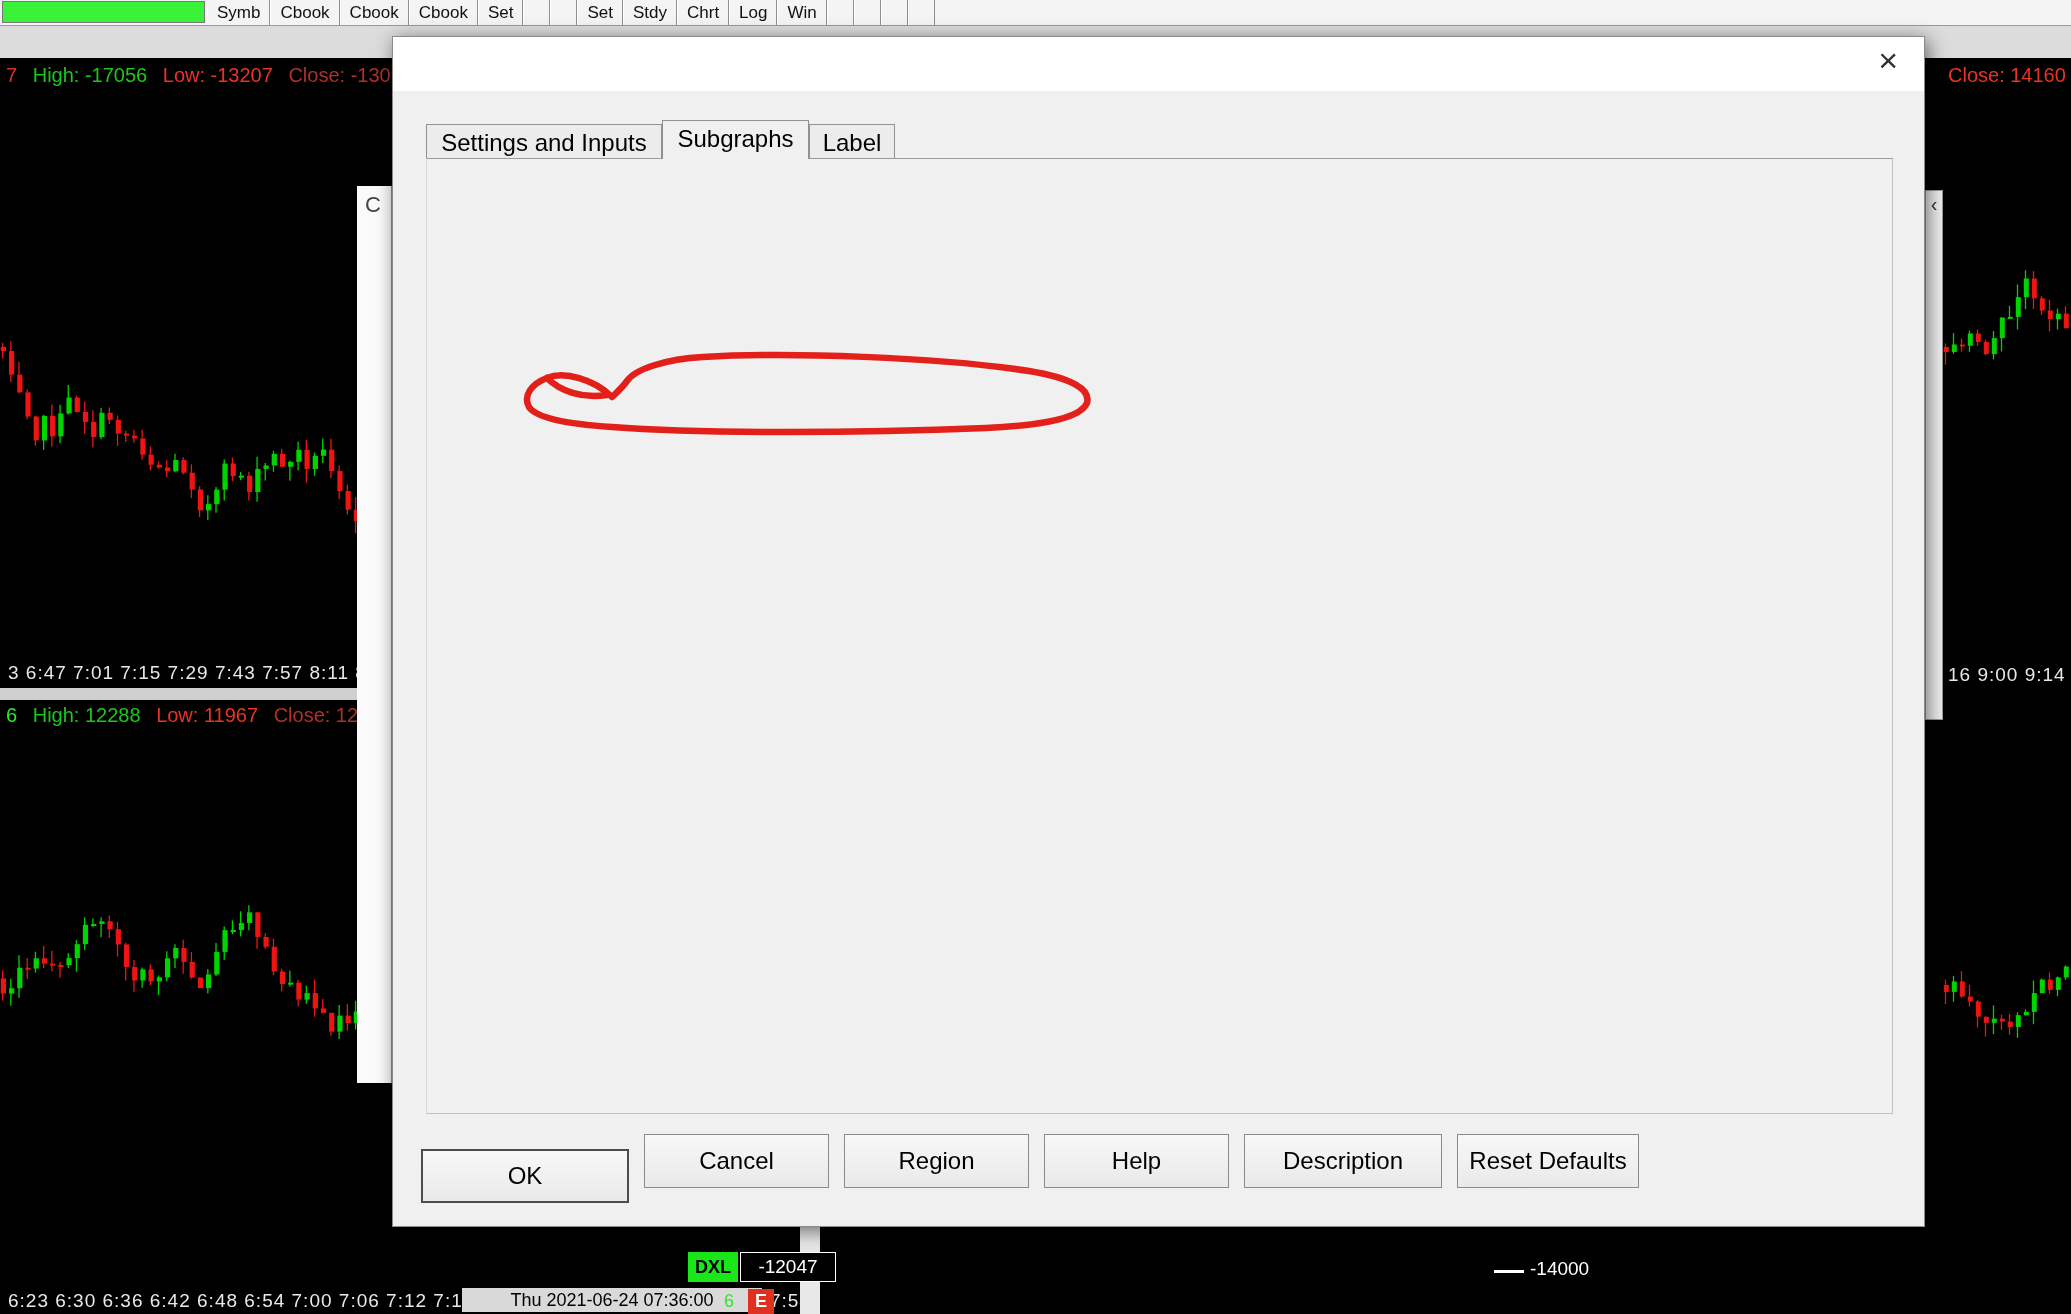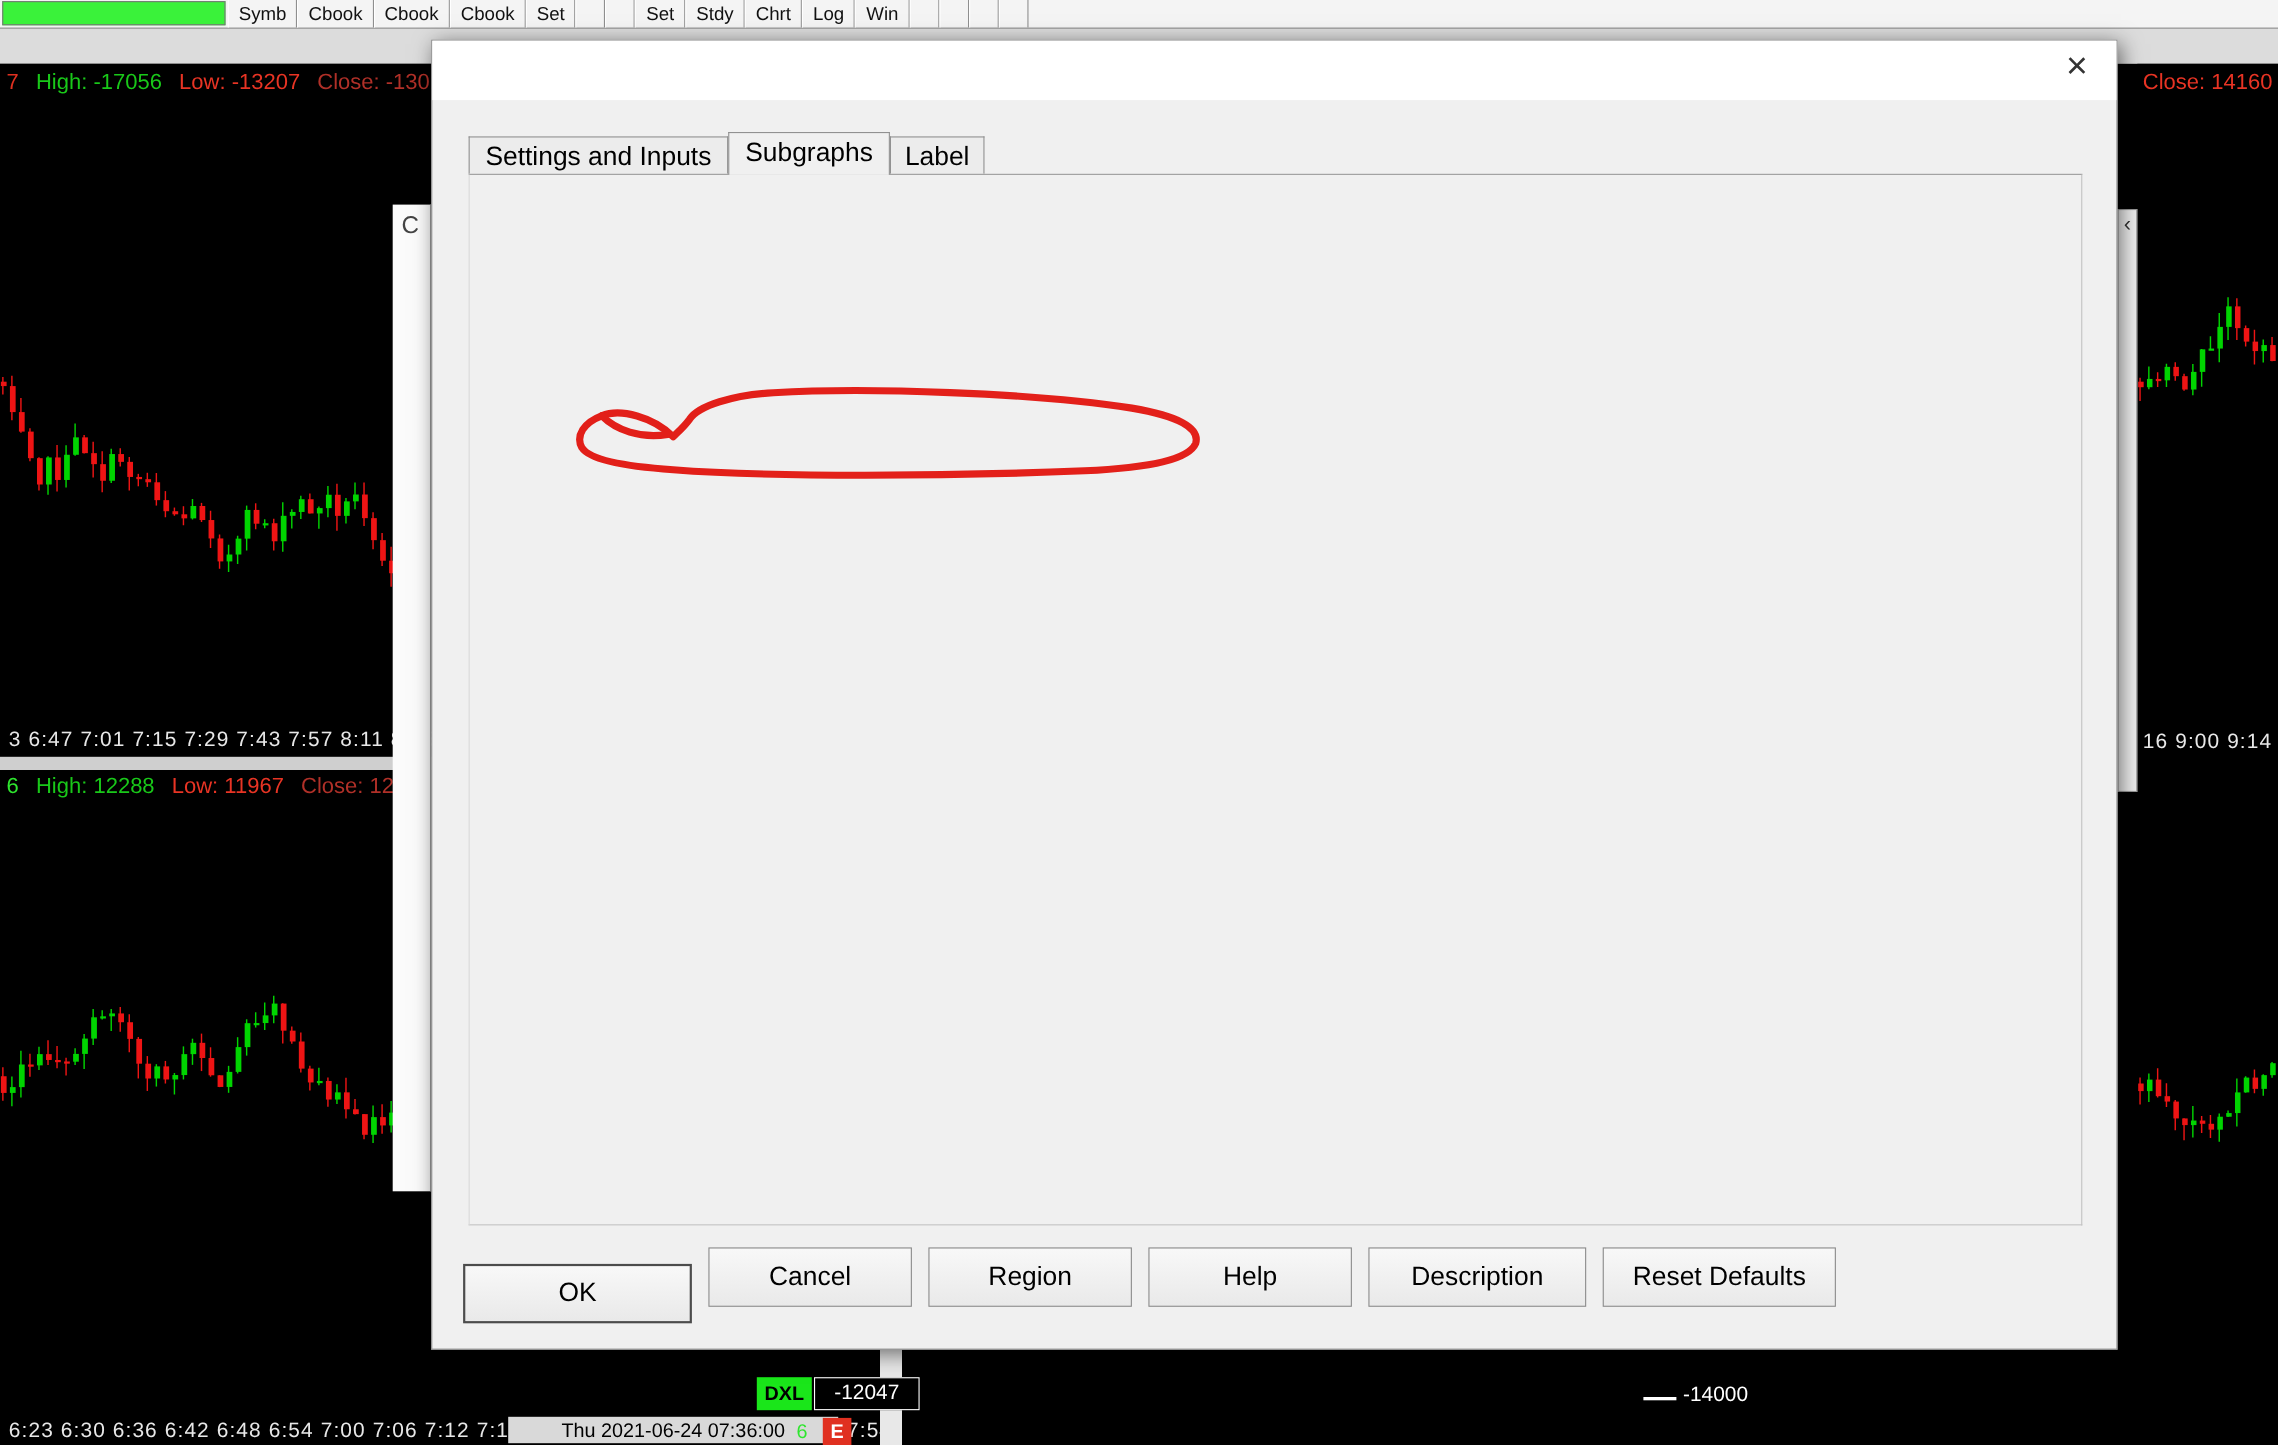--- a/index.html
+++ b/index.html
@@ -863,21 +863,21 @@
     </div>
     <div class="lbl" style="left:792px;top:1028px;">Transparency Level for Fill Styles:</div>
     <div class="input" style="left:1232px;top:1014px;width:116px;height:44px;">75</div>
 
     <div class="btnrow" id="btnrow">
         <div class="wbtn default" style="width: 208px; margin-top: 15px;">OK</div>
         <div class="wbtn" style="width: 185px;">Cancel</div>
         <div class="wbtn" style="width: 185px;">Region</div>
         <div class="wbtn" style="width: 185px;">Help</div>
         <div class="wbtn" style="width: 198px;">Description</div>
-        <div class="wbtn" style="width: 212px;">Reset Defaults</div>
+        <div class="wbtn" style="width: 182px;">Reset Defaults</div>
       </div>
   </div>
 
   <svg class="anno" width="2071" height="1314" viewBox="0 0 2071 1314">
     <g fill="none" stroke="#e2140e" stroke-width="6.5" stroke-linecap="round" opacity="0.95">
       <path d="M 612 397 C 594 379 564 371 547 378 C 531 384 523 396 529 407 C 536 418 566 424 612 427 C 702 434 862 433 986 428 C 1049 425 1081 417 1087 403 C 1091 389 1071 378 1029 371 C 938 357 788 352 703 357 C 666 359 635 369 627 381 C 622 388 616 393 612 397"></path>
       <path d="M 547 378 C 560 391 582 399 607 395"></path>
     </g>
   </svg>
 </div>

